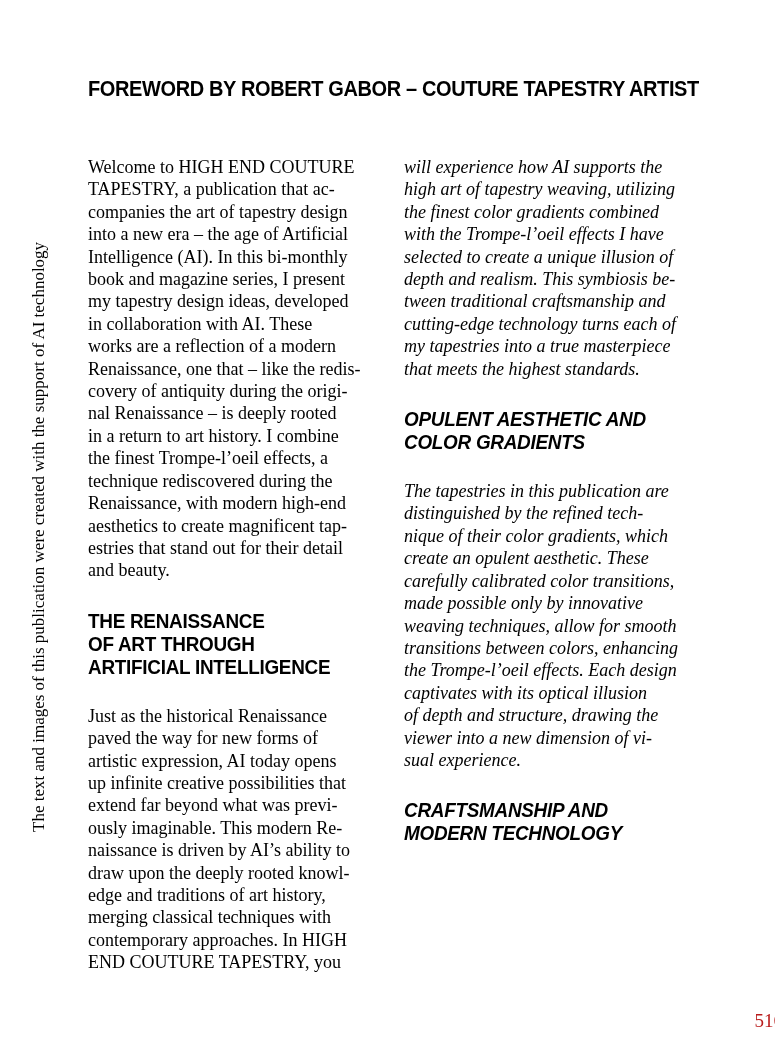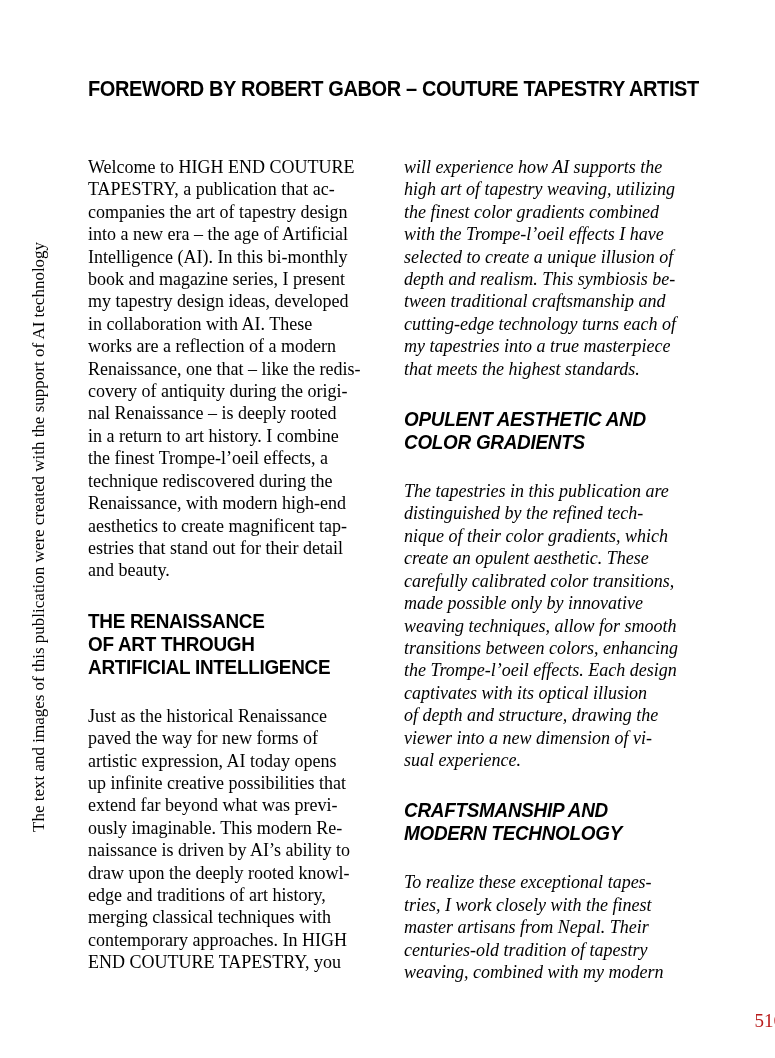--- a/index.html
+++ b/index.html
@@ -143,22 +143,17 @@
 made possible only by innovative
 weaving techniques, allow for smooth
 transitions between colors, enhancing
 the Trompe-l’oeil effects. Each design
 captivates with its optical illusion
 of depth and structure, drawing the
 viewer into a new dimension of vi-
 sual experience.</p>
     <h2>CRAFTSMANSHIP AND
 MODERN TECHNOLOGY</h2>
-    <p>To realize these exceptional tapes-
-tries, I work closely with the finest
-master artisans from Nepal. Their
-centuries-old tradition of tapestry
-weaving, combined with my modern</p>
   </div>
 
   <div class="page-number">516</div>
 
 </div>
 
 </body></html>

